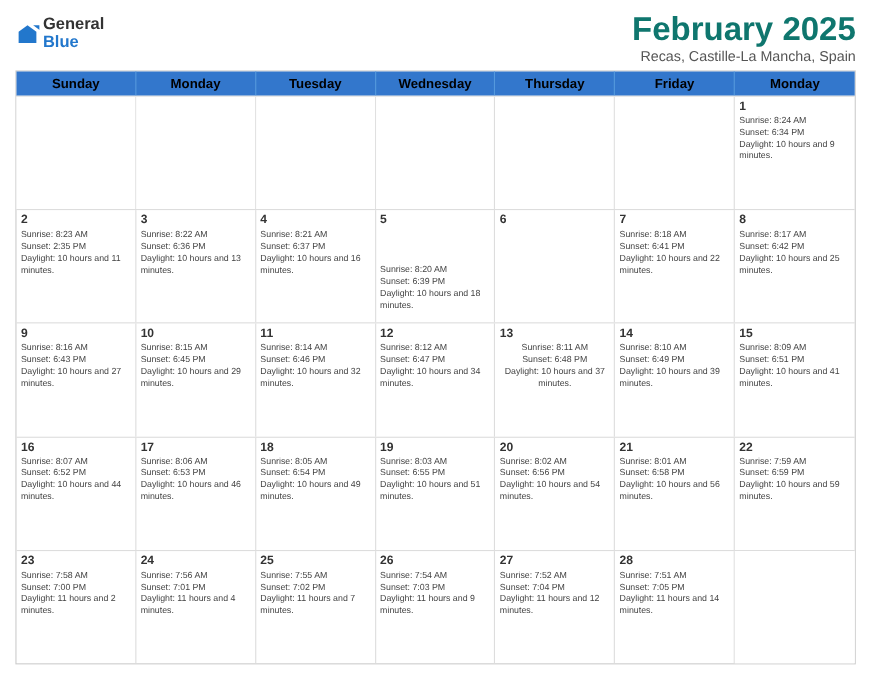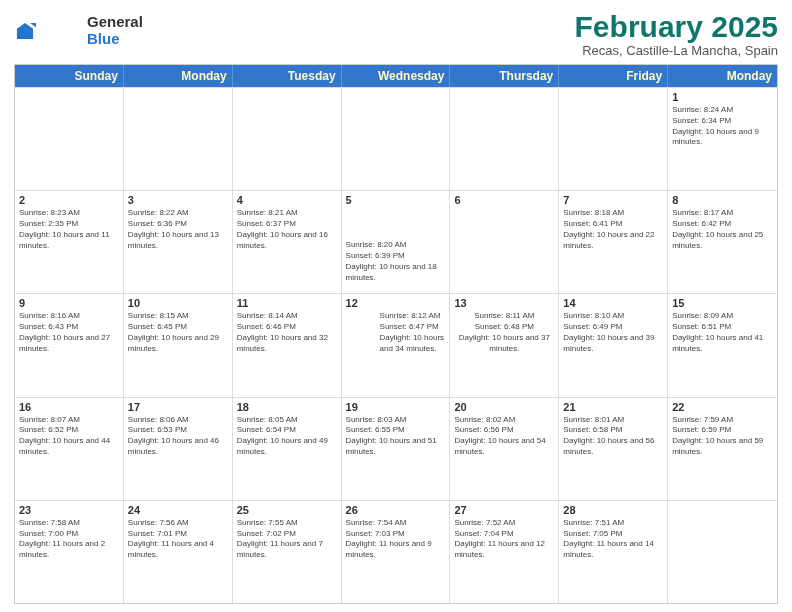--- a/index.html
+++ b/index.html
@@ -20,21 +20,20 @@
     .header {
       display: flex;
       align-items: flex-start;
       justify-content: space-between;
       margin-bottom: 6px;
     }
     .logo {
       display: flex;
       align-items: center;
       margin-top: 4px;
-      gap: 48px;
     }
     .logo-text {
       display: flex;
       flex-direction: column;
       line-height: 1.1;
     }
     .logo-general {
       font-size: 15px;
       font-weight: bold;
       color: #333;
@@ -67,25 +66,25 @@
       display: flex;
       flex-direction: column;
       border: 1px solid #ccc;
     }
     .cal-header {
       display: grid;
       grid-template-columns: repeat(7, 1fr);
       background: #3377cc;
     }
     .cal-header-cell {
-      color: #fef9c3;
+      color: #000000;
       font-size: 12px;
       font-weight: bold;
       padding: 4px 5px;
-      text-align: right;
+      text-align: center;
       border-right: 1px solid #5599dd;
     }
     .cal-header-cell:last-child { border-right: none; }
     .cal-body {
       flex: 1;
       display: flex;
       flex-direction: column;
     }
     .cal-row {
       display: grid;
@@ -216,21 +215,21 @@
 Daylight: 10 hours and 29 minutes.</div>
           </div>
           <div class="cal-cell">
             <div class="day-num">11</div>
             <div class="day-info" style="white-space: pre-line;">Sunrise: 8:14 AM
 Sunset: 6:46 PM
 Daylight: 10 hours and 32 minutes.</div>
           </div>
           <div class="cal-cell">
             <div class="day-num">12</div>
-            <div class="day-info" style="white-space: pre-line; margin-left: 34px;">Sunrise: 8:12 AM
+            <div class="day-info" style="white-space: pre-line;">Sunrise: 8:12 AM
 Sunset: 6:47 PM
 Daylight: 10 hours and 34 minutes.</div>
           </div>
           <div class="cal-cell">
             <div class="day-num">13</div>
             <div class="day-info" style="white-space: pre-line; text-align: center;">Sunrise: 8:11 AM
 Sunset: 6:48 PM
 Daylight: 10 hours and 37 minutes.</div>
           </div>
           <div class="cal-cell">

